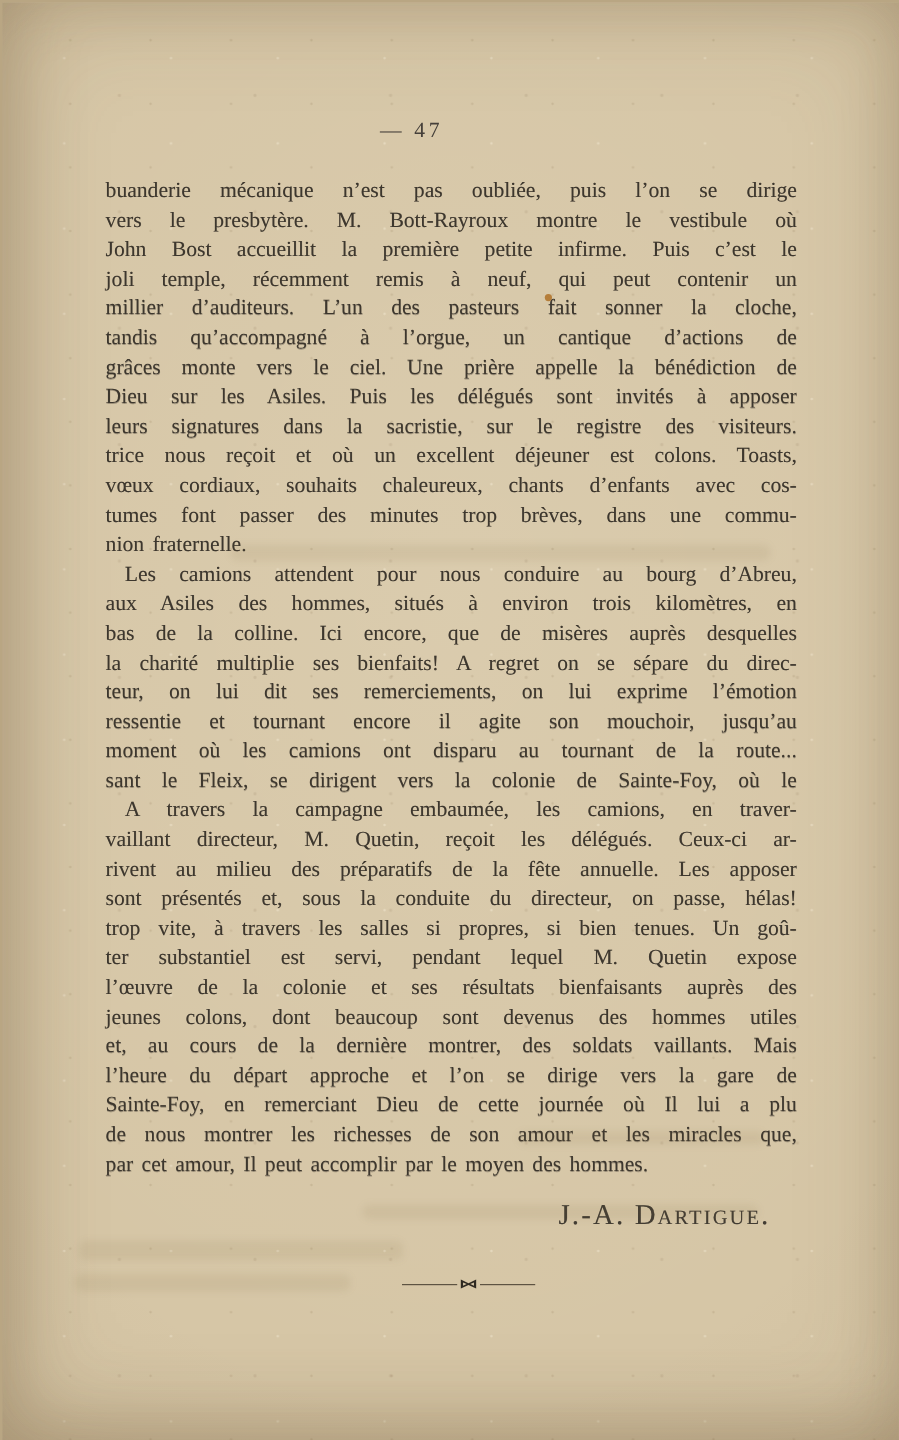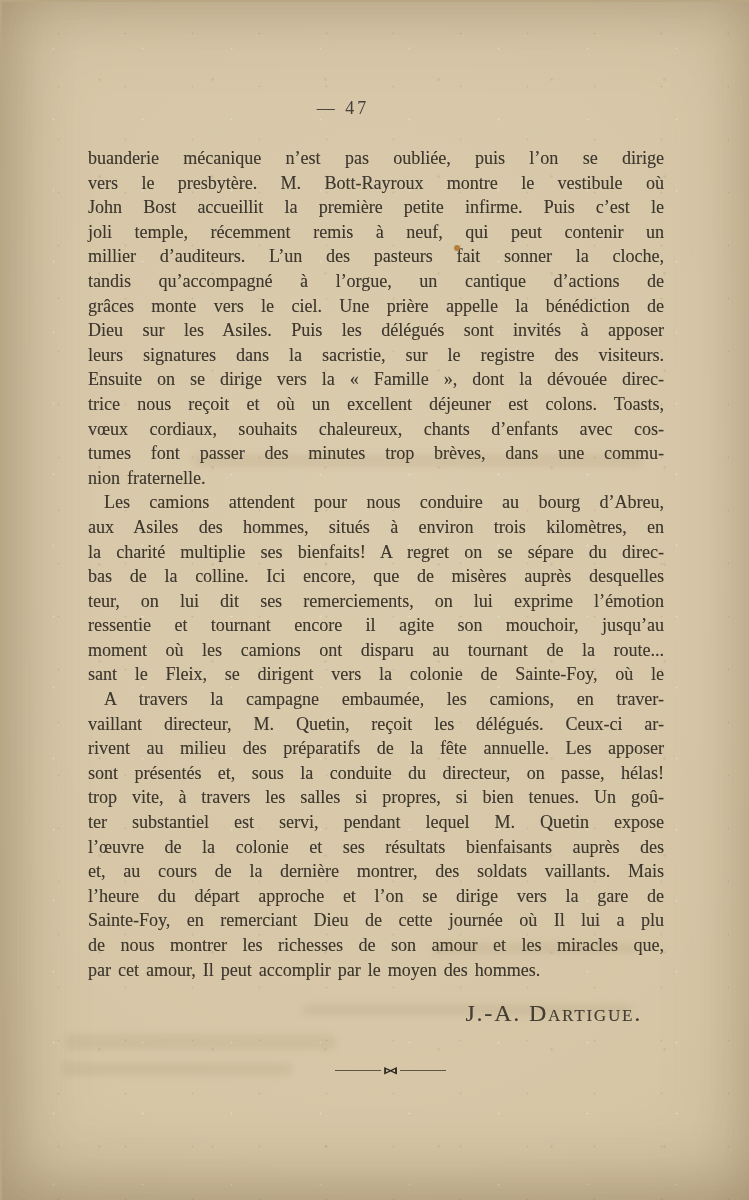--- a/index.html
+++ b/index.html
@@ -87,46 +87,46 @@
     <div>
       <div class="line">buanderie mécanique n’est pas oubliée, puis l’on se dirige</div>
       <div class="line">vers le presbytère. M. Bott-Rayroux montre le vestibule où</div>
       <div class="line">John Bost accueillit la première petite infirme. Puis c’est le</div>
       <div class="line">joli temple, récemment remis à neuf, qui peut contenir un</div>
       <div class="line">millier d’auditeurs. L’un des pasteurs fait sonner la cloche,</div>
       <div class="line">tandis qu’accompagné à l’orgue, un cantique d’actions de</div>
       <div class="line">grâces monte vers le ciel. Une prière appelle la bénédiction de</div>
       <div class="line">Dieu sur les Asiles. Puis les délégués sont invités à apposer</div>
       <div class="line">leurs signatures dans la sacristie, sur le registre des visiteurs.</div>
-      <div class="line">Ensuite on se dirige vers la « Famille », dont la dévouée direc-</div>
       <div class="line">trice nous reçoit et où un excellent déjeuner est colons. Toasts,</div>
       <div class="line">vœux cordiaux, souhaits chaleureux, chants d’enfants avec cos-</div>
       <div class="line">tumes font passer des minutes trop brèves, dans une commu-</div>
       <div class="line end">nion fraternelle.</div>
     </div>
 
     <div>
       <div class="line indent">Les camions attendent pour nous conduire au bourg d’Abreu,</div>
       <div class="line">aux Asiles des hommes, situés à environ trois kilomètres, en</div>
+      <div class="line">bas de la colline. Ici encore, que de misères auprès desquelles</div>
       <div class="line">la charité multiplie ses bienfaits! A regret on se sépare du direc-</div>
-      <div class="line">bas de la colline. Ici encore, que de misères auprès desquelles</div>
       <div class="line">teur, on lui dit ses remerciements, on lui exprime l’émotion</div>
       <div class="line">ressentie et tournant encore il agite son mouchoir, jusqu’au</div>
       <div class="line">moment où les camions ont disparu au tournant de la route...</div>
     </div>
 
     <div>
       <div class="line">sant le Fleix, se dirigent vers la colonie de Sainte-Foy, où le</div>
       <div class="line indent">A travers la campagne embaumée, les camions, en traver-</div>
       <div class="line">vaillant directeur, M. Quetin, reçoit les délégués. Ceux-ci ar-</div>
       <div class="line">rivent au milieu des préparatifs de la fête annuelle. Les apposer</div>
       <div class="line">sont présentés et, sous la conduite du directeur, on passe, hélas!</div>
       <div class="line">trop vite, à travers les salles si propres, si bien tenues. Un goû-</div>
       <div class="line">ter substantiel est servi, pendant lequel M. Quetin expose</div>
       <div class="line">l’œuvre de la colonie et ses résultats bienfaisants auprès des</div>
+      <div class="line">jeunes colons, dont beaucoup sont devenus des hommes utiles</div>
       <div class="line">et, au cours de la dernière montrer, des soldats vaillants. Mais</div>
       <div class="line">l’heure du départ approche et l’on se dirige vers la gare de</div>
       <div class="line">Sainte-Foy, en remerciant Dieu de cette journée où Il lui a plu</div>
       <div class="line">de nous montrer les richesses de son amour et les miracles que,</div>
       <div class="line end">par cet amour, Il peut accomplir par le moyen des hommes.</div>
     </div>
 
     <div class="signature">J.-A. Dartigue.</div>
   </div>
 

